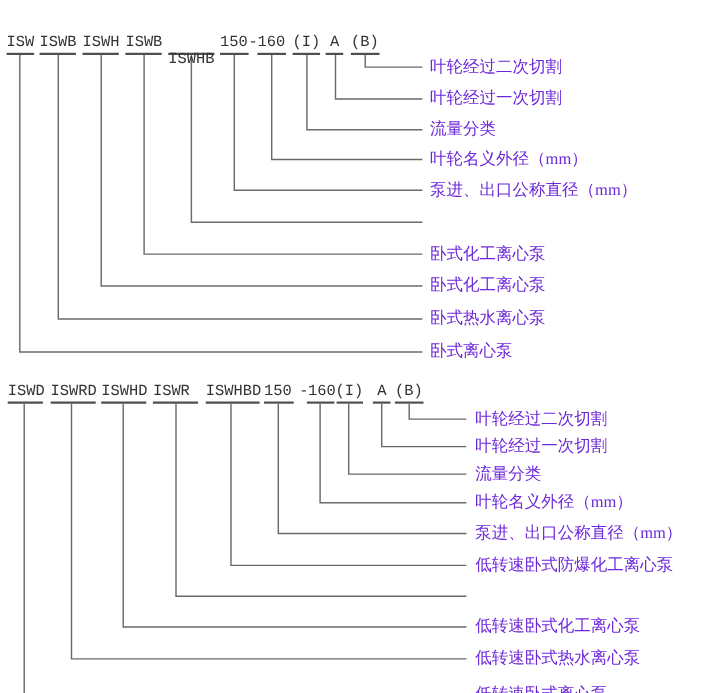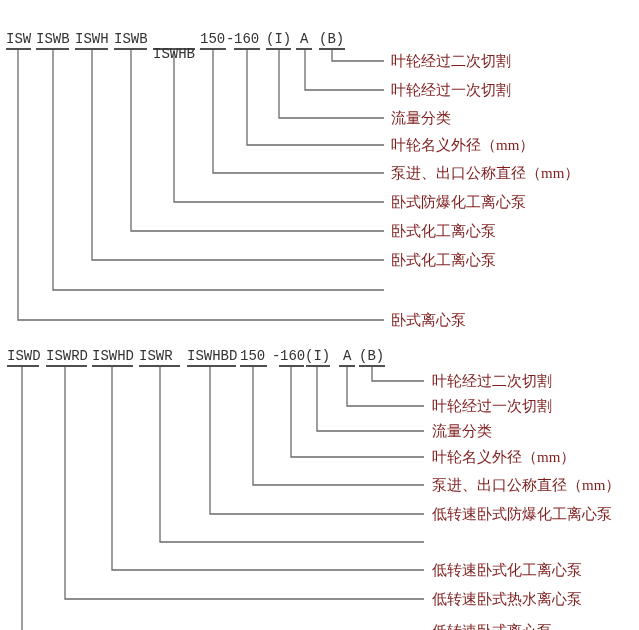--- a/index.html
+++ b/index.html
@@ -10,21 +10,21 @@
     margin-top:19px;
   }
   .code {
     position:absolute;
     font-family:"Liberation Mono","DejaVu Sans Mono",monospace;
     font-size:14px; line-height:18px; color:#333333; white-space:pre;
   }
   .lbl {
     position:absolute;
     font-family:"Liberation Serif","DejaVu Serif",serif;
-    font-size:15px; line-height:18px; color:#7f1d1d; white-space:nowrap;
+    font-size:15px; line-height:18px; color:#6d28d9; white-space:nowrap;
   }
   svg.lines { position:absolute; left:0; top:0; width:639px; height:630px; }
   .underline { stroke:#4f4f4f; stroke-width:2; }
   .connector { stroke:#6a6a6a; stroke-width:1.3; fill:none; }
 </style>
 </head>
 <body>
 
 <div id="stage">
 
@@ -85,23 +85,23 @@
   <span class="code" style="left:234px;top:11px">160</span>
   <span class="code" style="left:266px;top:11px">(I)</span>
   <span class="code" style="left:300px;top:11px">A</span>
   <span class="code" style="left:319px;top:11px">(B)</span>
 
   <span class="lbl" style="left:391px;top:33px">叶轮经过二次切割</span>
   <span class="lbl" style="left:391px;top:62px">叶轮经过一次切割</span>
   <span class="lbl" style="left:391px;top:90px">流量分类</span>
   <span class="lbl" style="left:391px;top:117px">叶轮名义外径（mm）</span>
   <span class="lbl" style="left:391px;top:145px">泵进、出口公称直径（mm）</span>
-  <span class="lbl" style="left:391px;top:174px">卧式防爆化工离心泵</span>
   <span class="lbl" style="left:391px;top:203px">卧式化工离心泵</span>
   <span class="lbl" style="left:391px;top:232px">卧式化工离心泵</span>
+  <span class="lbl" style="left:391px;top:262px">卧式热水离心泵</span>
   <span class="lbl" style="left:391px;top:292px">卧式离心泵</span>
 
   <span class="code" style="left:7px;top:328px">ISWD</span>
   <span class="code" style="left:46px;top:328px">ISWRD</span>
   <span class="code" style="left:92px;top:328px">ISWHD</span>
   <span class="code" style="left:139px;top:328px">ISWR</span>
   <span class="code" style="left:187px;top:328px">ISWHBD</span>
   <span class="code" style="left:240px;top:328px">150</span>
   <span class="code" style="left:272px;top:328px">-</span>
   <span class="code" style="left:280px;top:328px">160</span>

